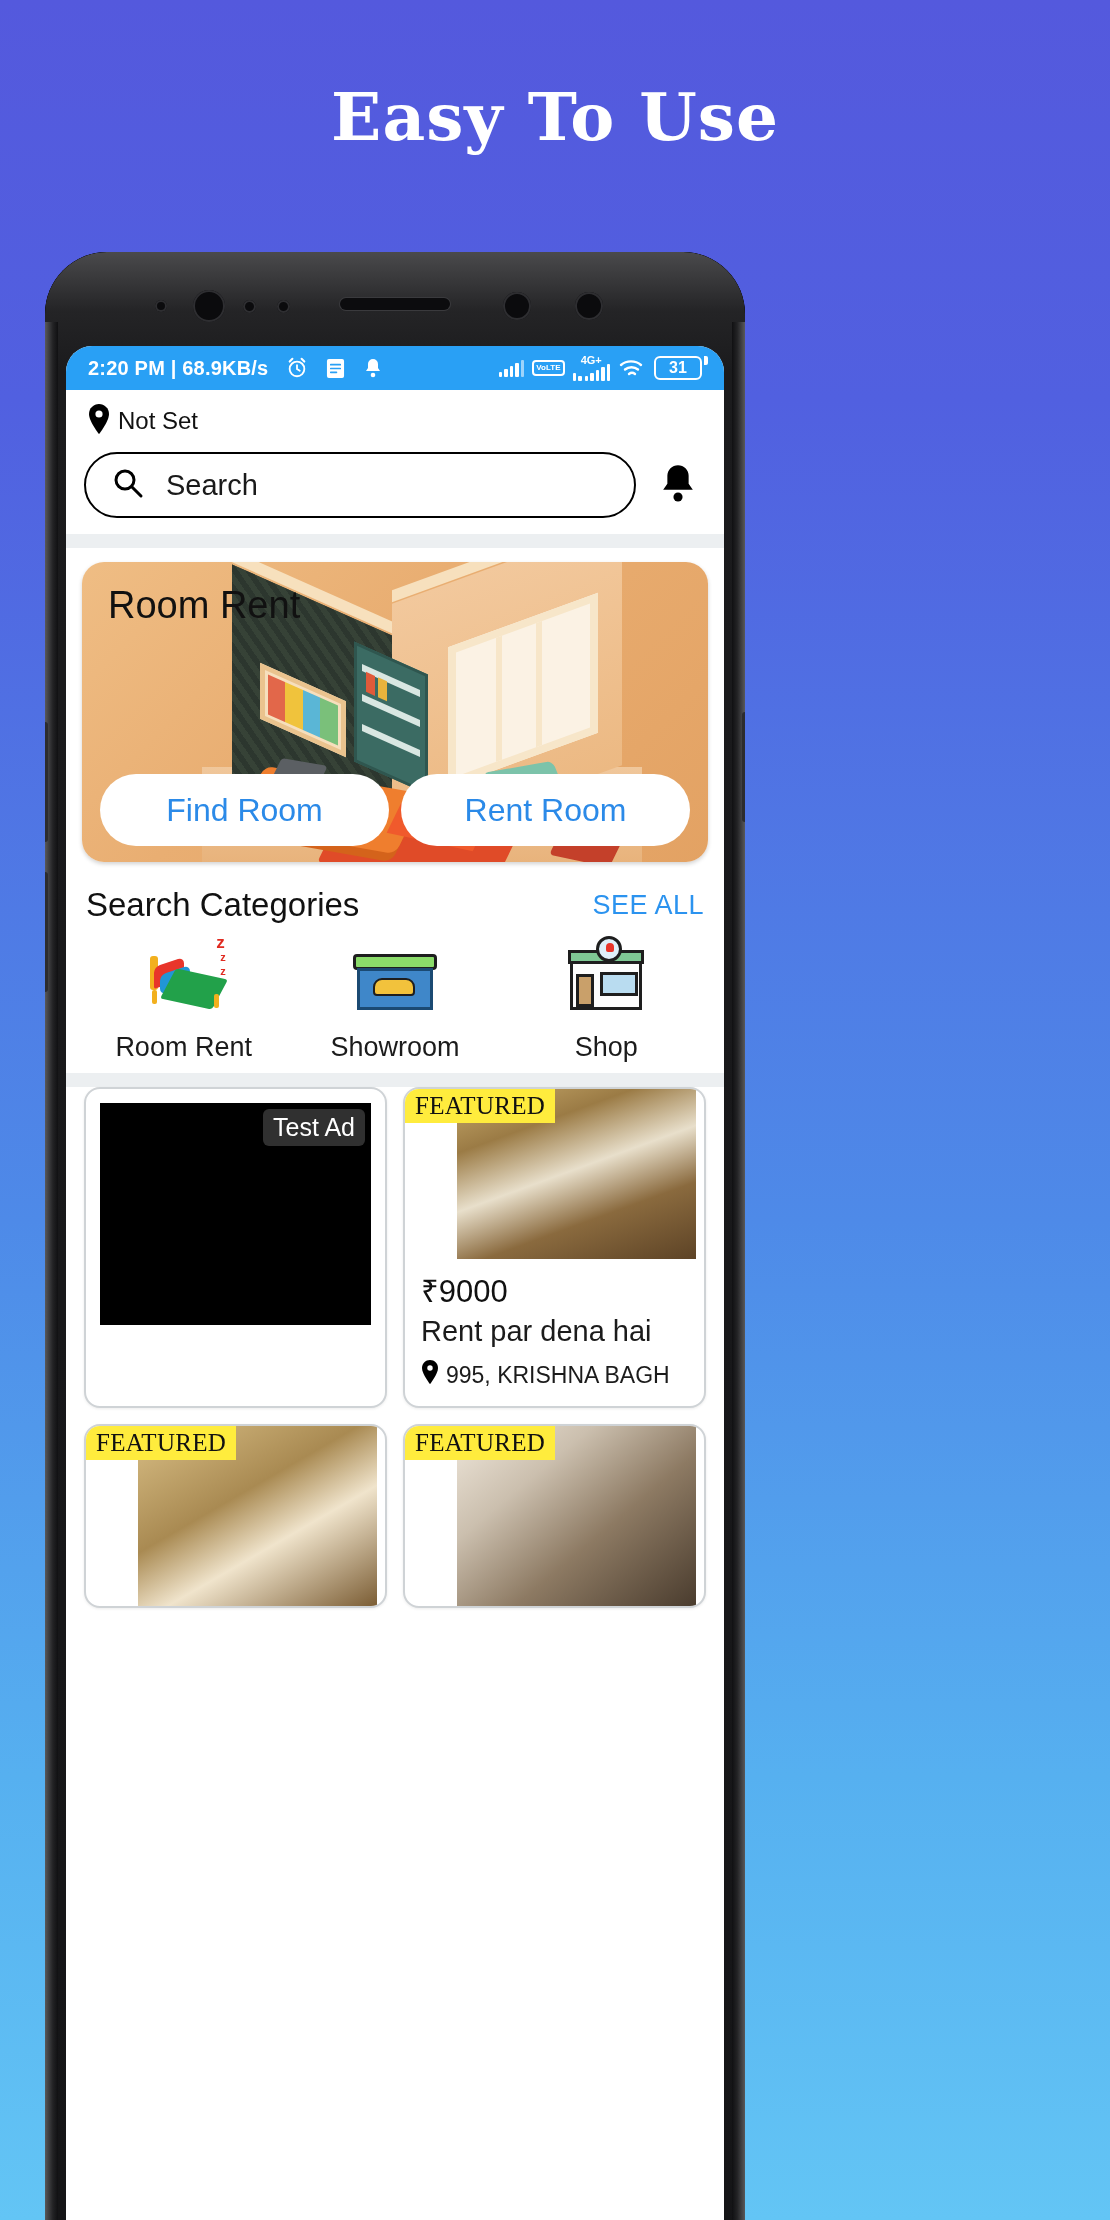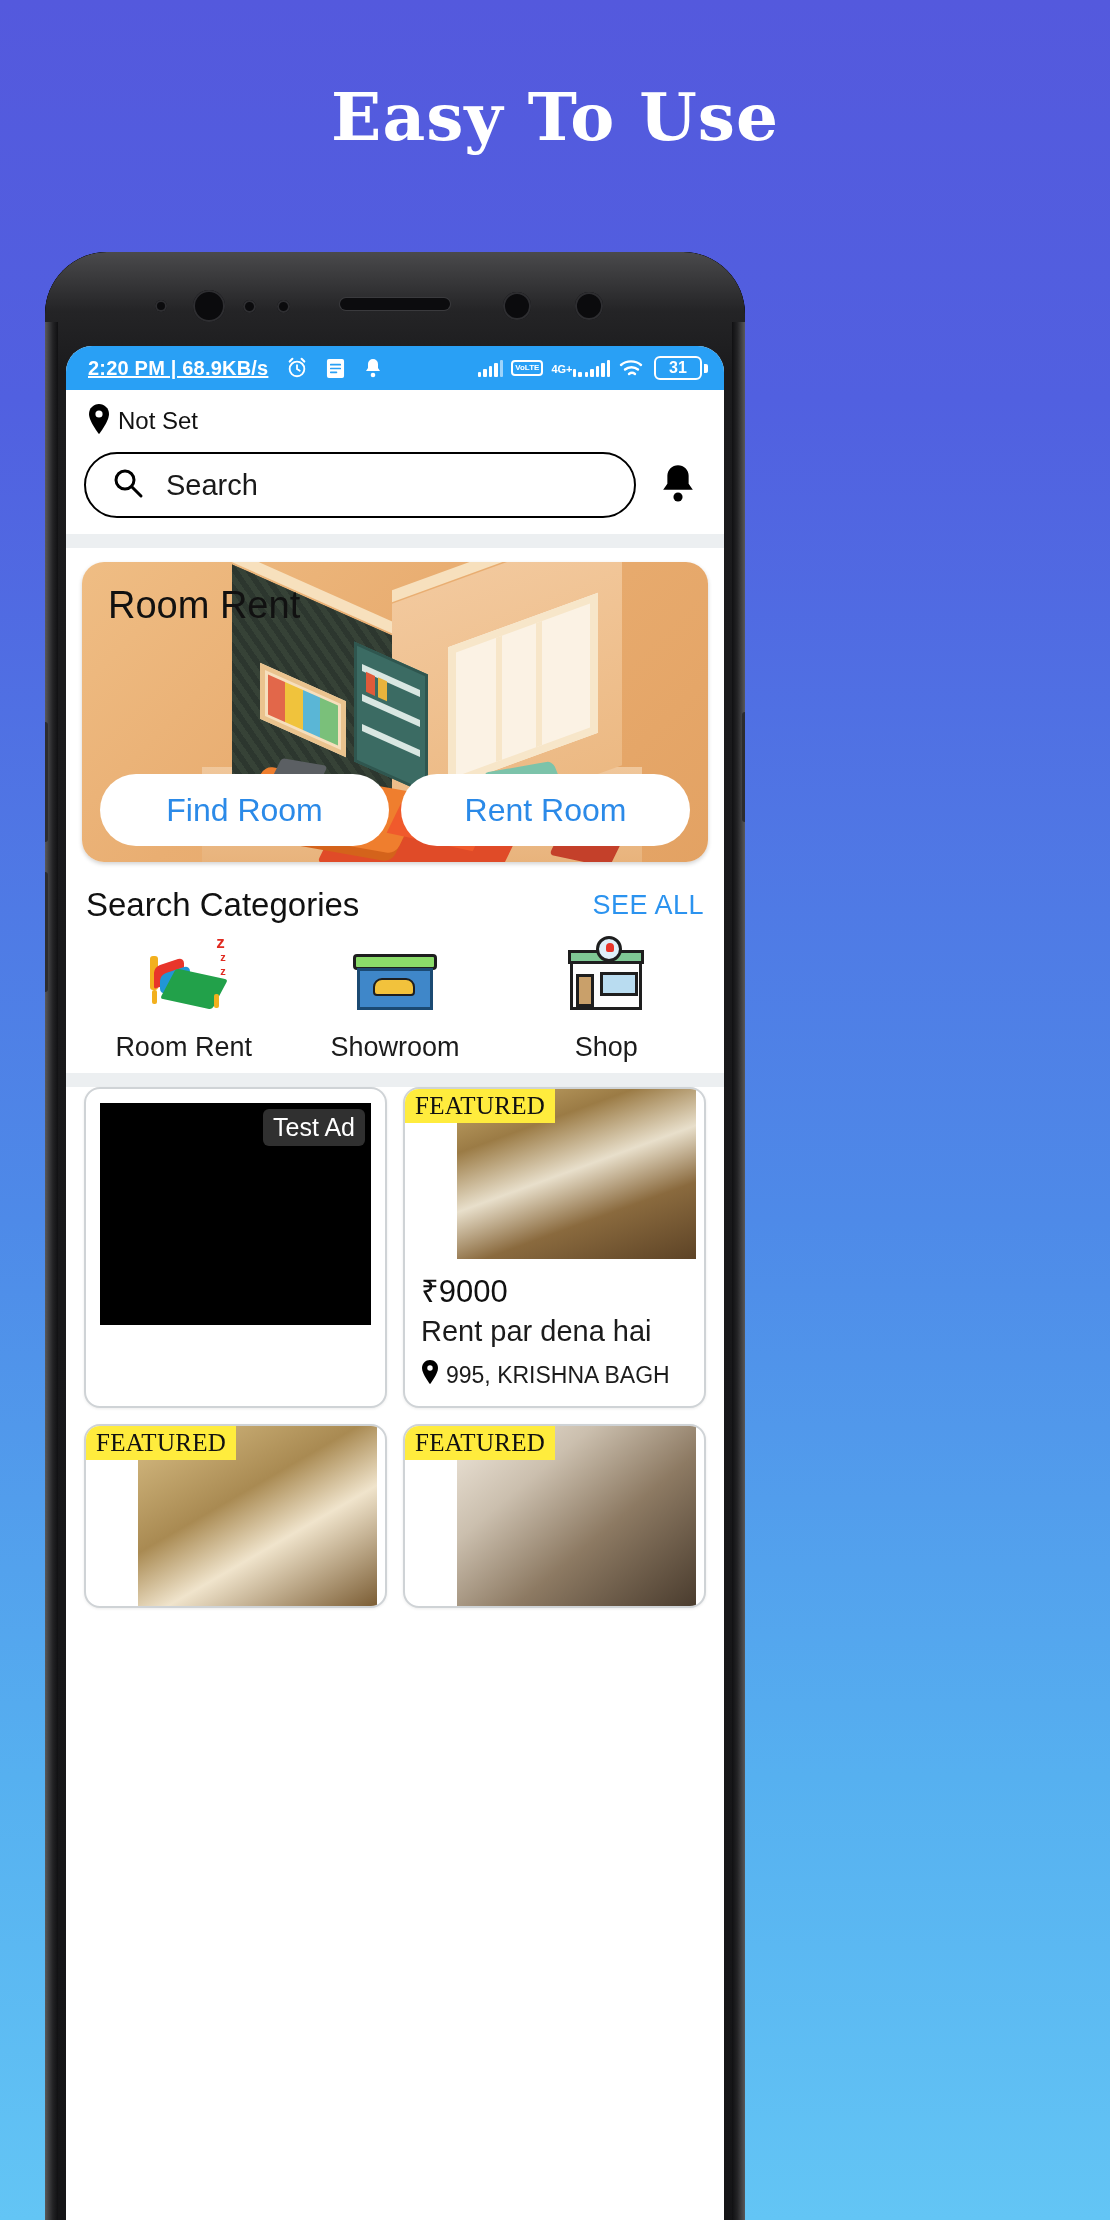--- a/index.html
+++ b/index.html
@@ -55,36 +55,36 @@
     background:#ffffff; overflow:hidden;
     border-radius:26px 26px 0 0;
   }
 
   
   .statusbar{
     height:44px; background:#29a0f5; color:#fff;
     display:flex; align-items:center; justify-content:space-between;
     padding:0 16px 0 22px; font-size:20px; font-weight:700;
   }
-  .sb-left{display:flex; align-items:center; gap:18px;text-decoration:underline;}
+  .sb-left{display:flex; align-items:center; gap:18px;}
   .sb-right{display:flex; align-items:center; gap:8px;}
   .sb-text{letter-spacing:.2px; font-size:20px;}
   .ic{display:inline-flex; align-items:center;}
   .sig{display:flex; align-items:flex-end; gap:2px; height:17px;}
   .sig i{display:block; width:3.5px; background:#fff; border-radius:1px;}
   .sig i:nth-child(1){height:5px}.sig i:nth-child(2){height:8px}
   .sig i:nth-child(3){height:11px}.sig i:nth-child(4){height:14px}
   .sig i:nth-child(5){height:17px}
   .sig.dim i:nth-child(5){opacity:.55}
   .volte{border:2px solid #fff; border-radius:4px; font-size:8px; line-height:8px;
     padding:2px 2px; text-align:center; font-weight:700;}
   .g4{font-size:11px; font-weight:700; line-height:11px; margin-bottom:-2px;}
-  .net4g{display:flex; flex-direction:row; align-items:center;}
+  .net4g{display:flex; flex-direction:column; align-items:center;}
   .net-row{display:flex; align-items:flex-end; gap:3px;}
-  .battery{display:flex; align-items:center;}
+  .battery{display:flex; }
   .batt-body{border:2.5px solid #fff; border-radius:6px; width:48px; height:24px;
     display:flex; align-items:center; justify-content:center; font-size:16px; font-weight:700;}
   .batt-tip{width:4px; height:9px; background:#fff; border-radius:0 2px 2px 0; margin-left:2px;}
 
   
   .app-header{background:#fff; padding:14px 18px 16px 18px;}
   .loc-row{display:flex; align-items:center; gap:8px; padding-left:4px;}
   .loc-text{font-size:24px; color:#111; font-weight:400;}
   .search-row{display:flex; align-items:center; gap:14px; margin-top:14px;}
   .search-box{

